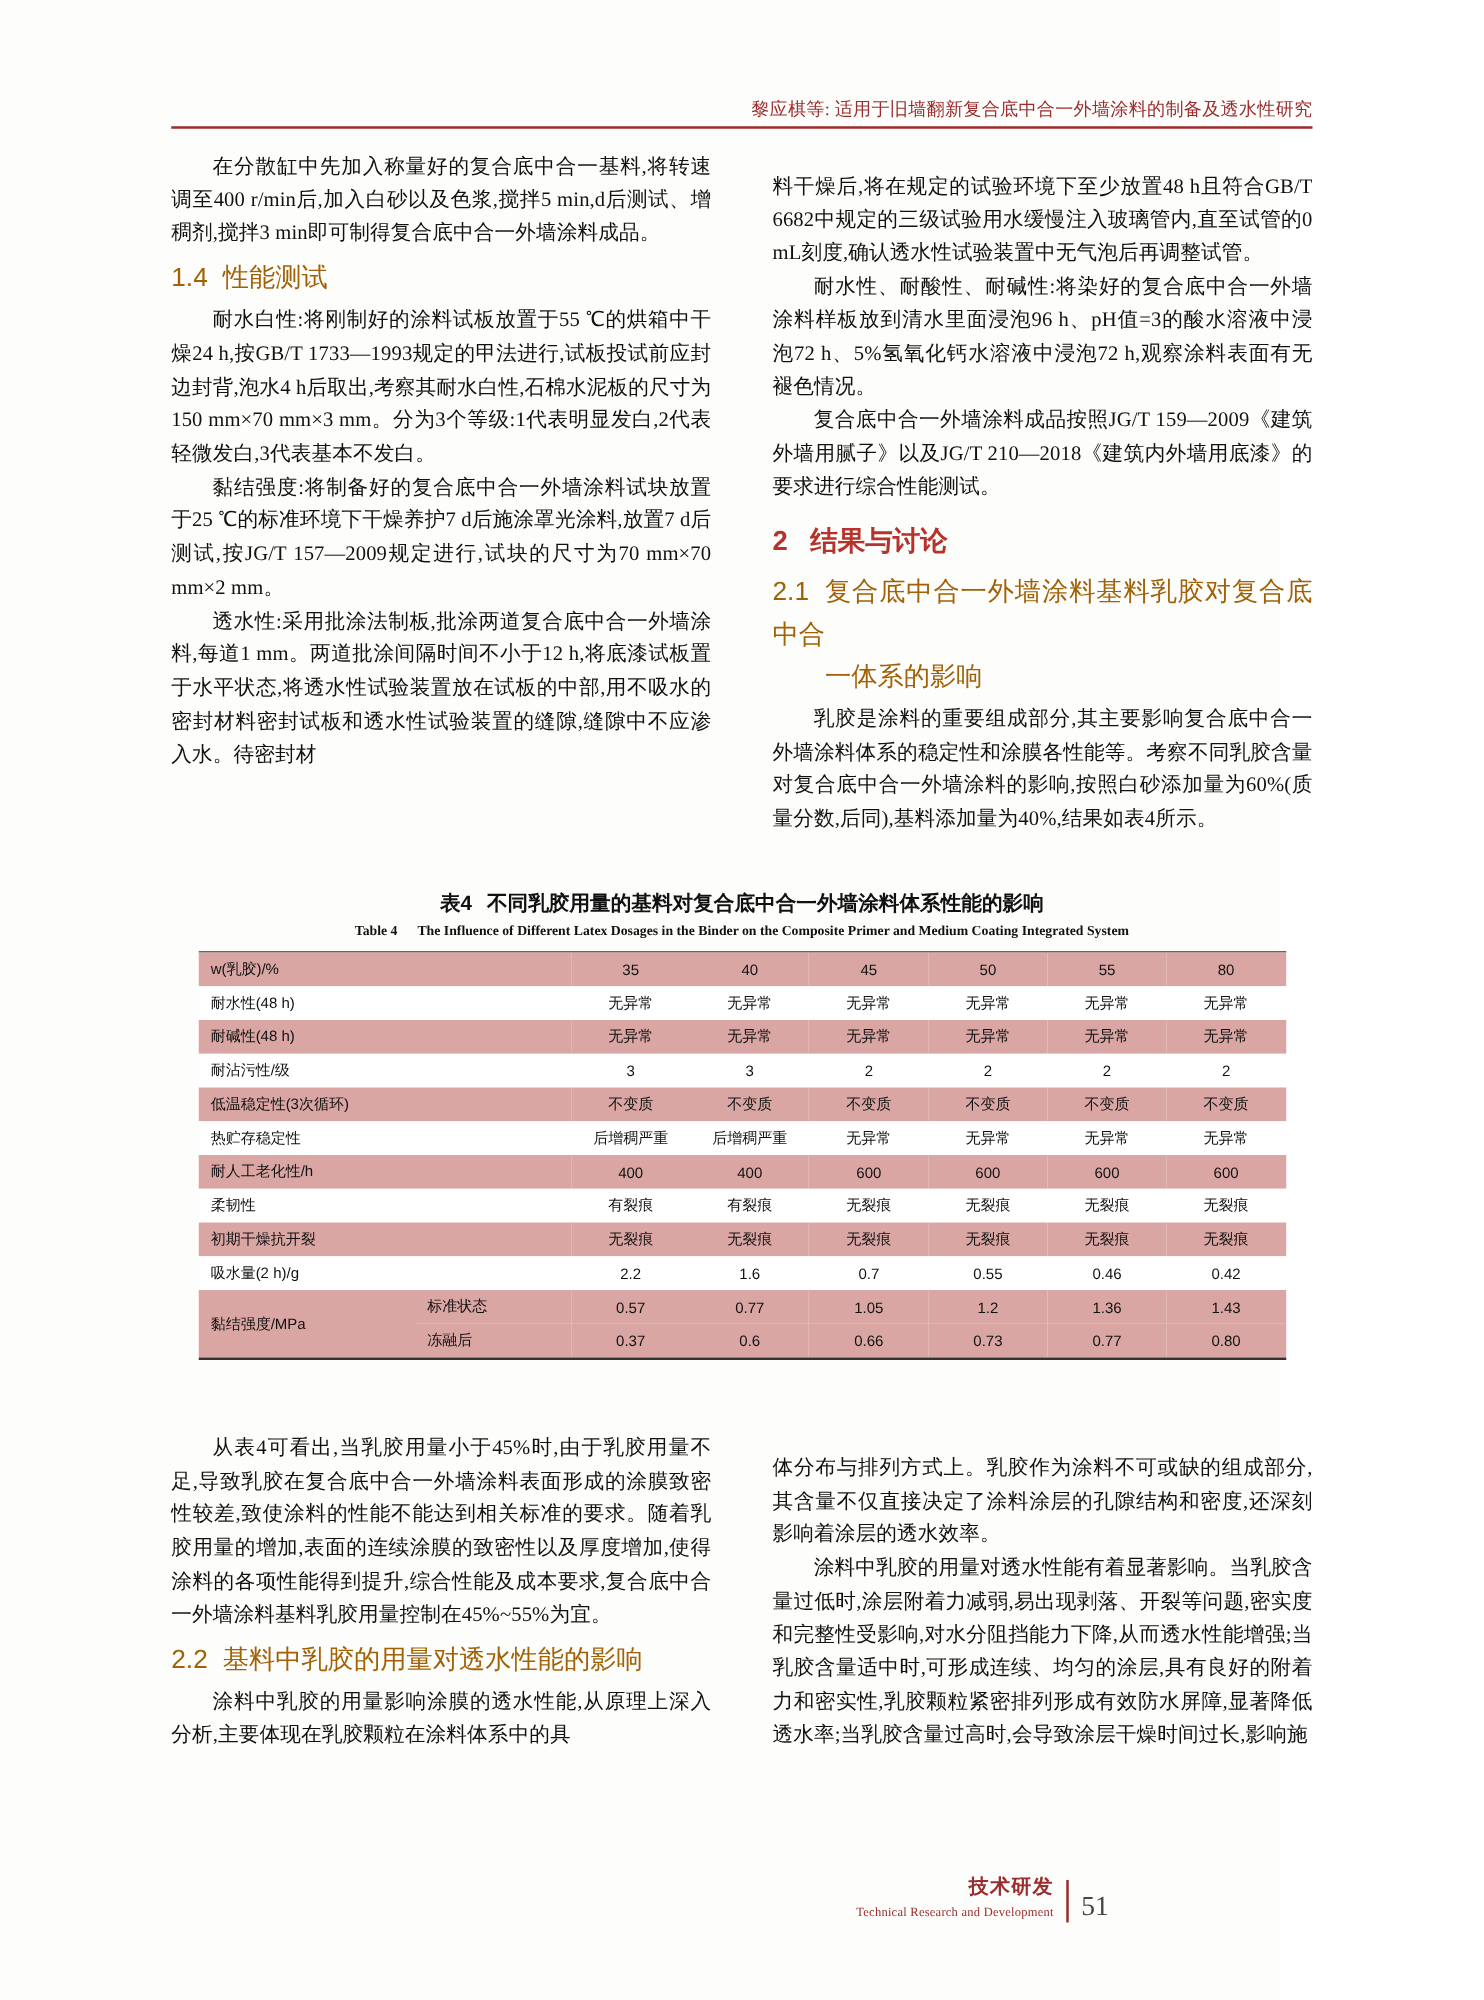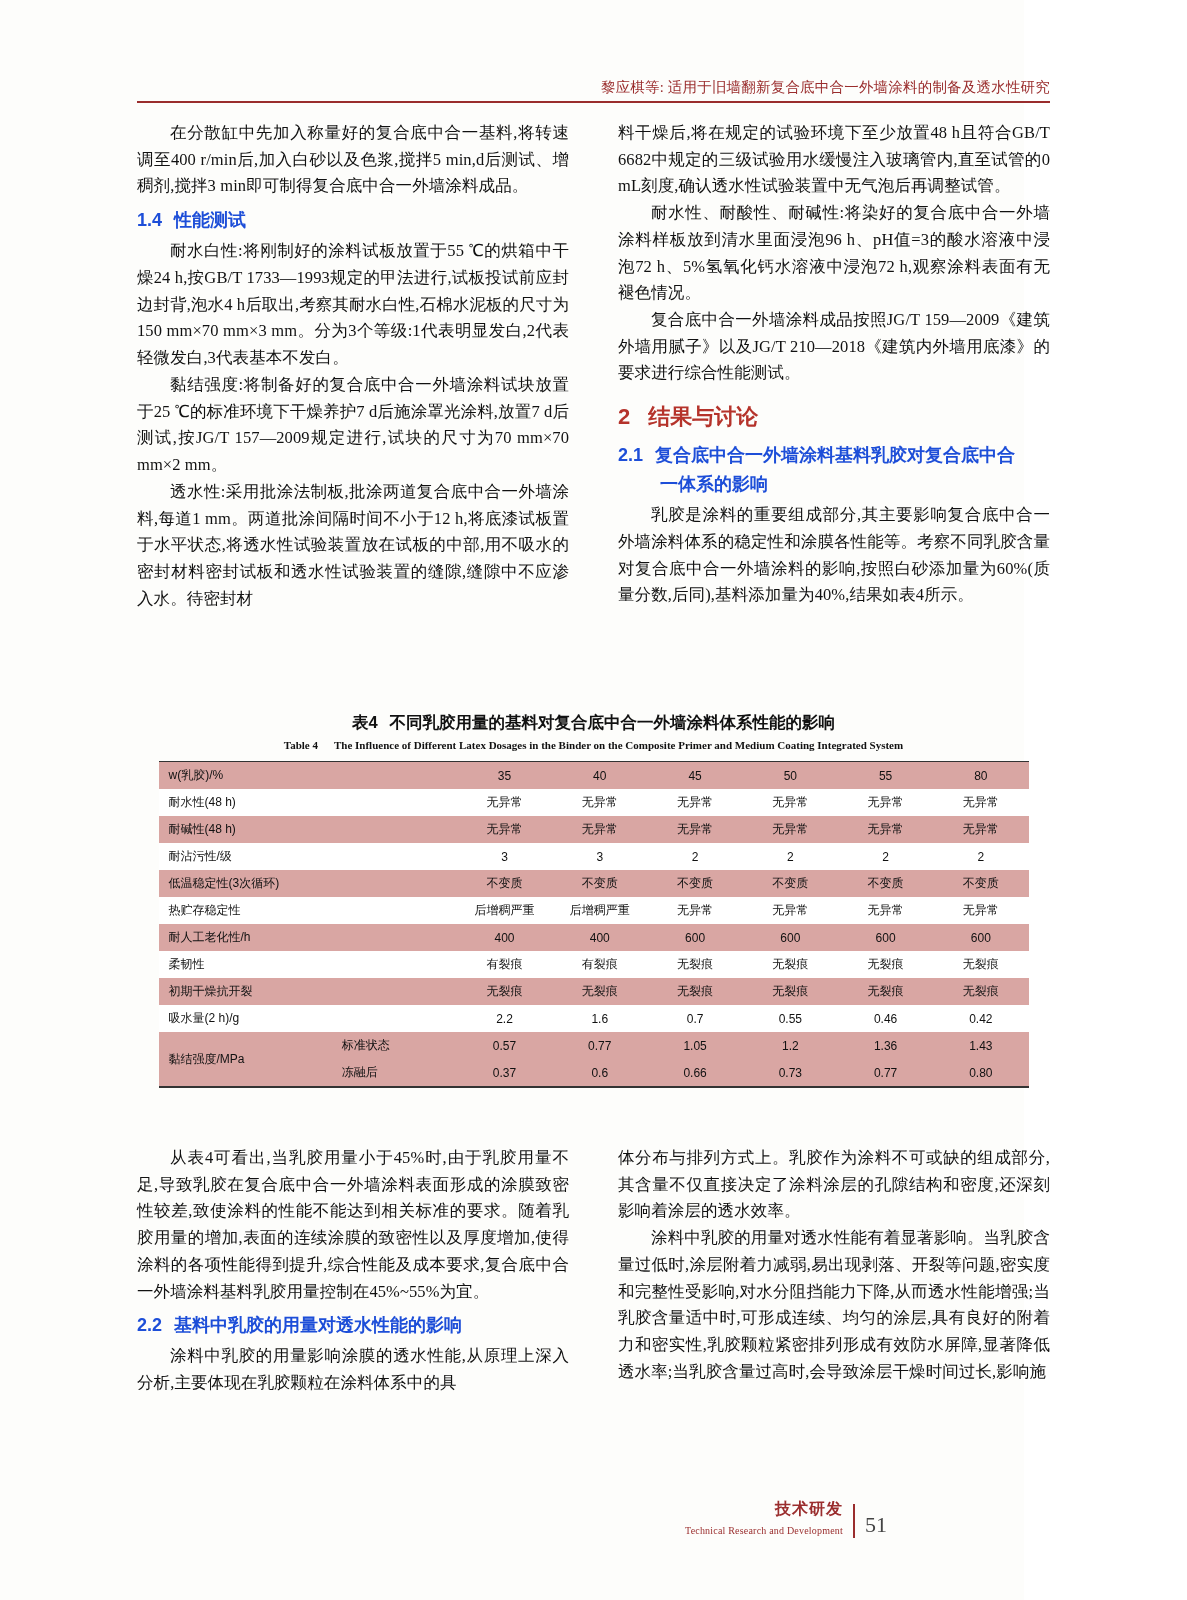--- a/index.html
+++ b/index.html
@@ -53,26 +53,26 @@
     font-size: 16.5px;
     line-height: 1.62;
     text-align: justify;
   }
   .col.right { margin-left: 49px; }
   p.body {
     margin: 0 0 0 0;
     text-indent: 2em;
     letter-spacing: 0.1px;
   }
-  p.noindent { text-indent: 0; }
+  p.noindent { text-indent: 0; margin-top: 16px; }
   h3.subsec {
     font-family: "Liberation Sans", sans-serif;
-    font-weight: bold;
-    color: #1d4ed8;
-    font-size: 18px;
+    font-weight: normal;
+    color: #a16207;
+    font-size: 21px;
     margin: 6px 0 3px 0;
   }
   h3.subsec .num { margin-right: 12px; }
   h3.subsec .cont { display: block; margin-left: 42px; }
   h2.bigsec {
     font-family: "Liberation Sans", sans-serif;
     font-weight: bold;
     color: #b5332b;
     font-size: 22px;
     margin: 12px 0 6px 0;

